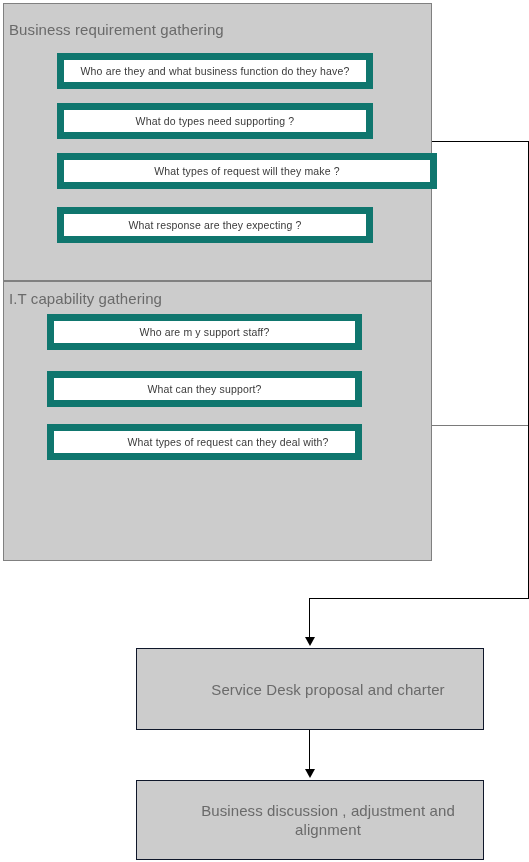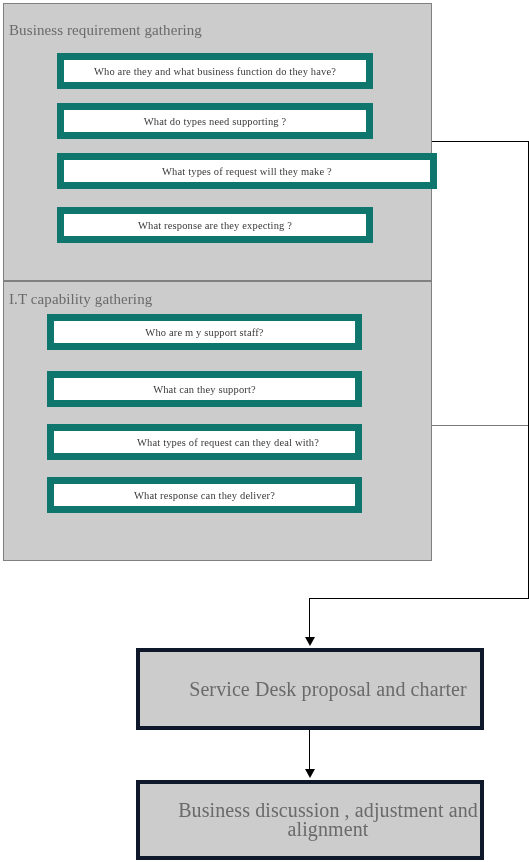--- a/index.html
+++ b/index.html
@@ -9,21 +9,20 @@
   }
   body {
     font-family: "Liberation Sans", sans-serif;
   }
   #canvas {
     position: relative;
     width: 529px;
     height: 862px;
     background: #ffffff;
     overflow: hidden;
-    font-family: Liberation Serif, serif;
   }
 
   
   .lane {
     position: absolute;
     background: #cccccc;
     border: 1px solid #808080;
     box-sizing: border-box;
   }
   .lane-title {
@@ -49,27 +48,27 @@
     font-size: 10.5px;
     line-height: 13px;
     text-align: center;
     letter-spacing: 0.15px;
   }
 
   
   .pbox {
     position: absolute;
     background: #cccccc;
-    border: 4px solid #0f172a;
+    border: 1px solid #0f172a;
     box-sizing: border-box;
     display: flex;
     align-items: center;
     justify-content: center;
     color: #6a6a6a;
-    font-size: 20px;
+    font-size: 15px;
     line-height: 19px;
     text-align: center;
     letter-spacing: 0.1px;
     padding-left: 36px;
   }
 
   
   .hline {
     position: absolute;
     height: 0;
@@ -112,21 +111,20 @@
 
   <div class="lane" style="left:3px; top:281px; width:429px; height:280px;"></div>
   <div class="lane-title" style="left:9px; top:290px;">I.T capability gathering</div>
 
   <div class="qbox" style="left:47px; top:371px; width:315px; height:36px;">What can they support?</div>
 
   <div class="qbox" style="left:47px; top:314px; width:315px; height:36px;">Who are m y support staff?</div>
 
   <div class="qbox" style="left:47px; top:424px; width:315px; height:36px;padding-left:47px;">What types of request can they deal with?</div>
 
-  <div class="qbox" style="left:47px; top:477px; width:315px; height:36px;">What response can they deliver?</div>
 
   <div class="hline" style="left:432px; top:141px; width:96px;"></div>
 
   <div class="vline" style="left:528px; top:141px; height:457px;"></div>
 
   <div class="hline-thin" style="left:432px; top:425px; width:96px;"></div>
 
   <div class="hline" style="left:309px; top:598px; width:220px;"></div>
 
   <div class="vline" style="left:309px; top:598px; height:42px;"></div>

